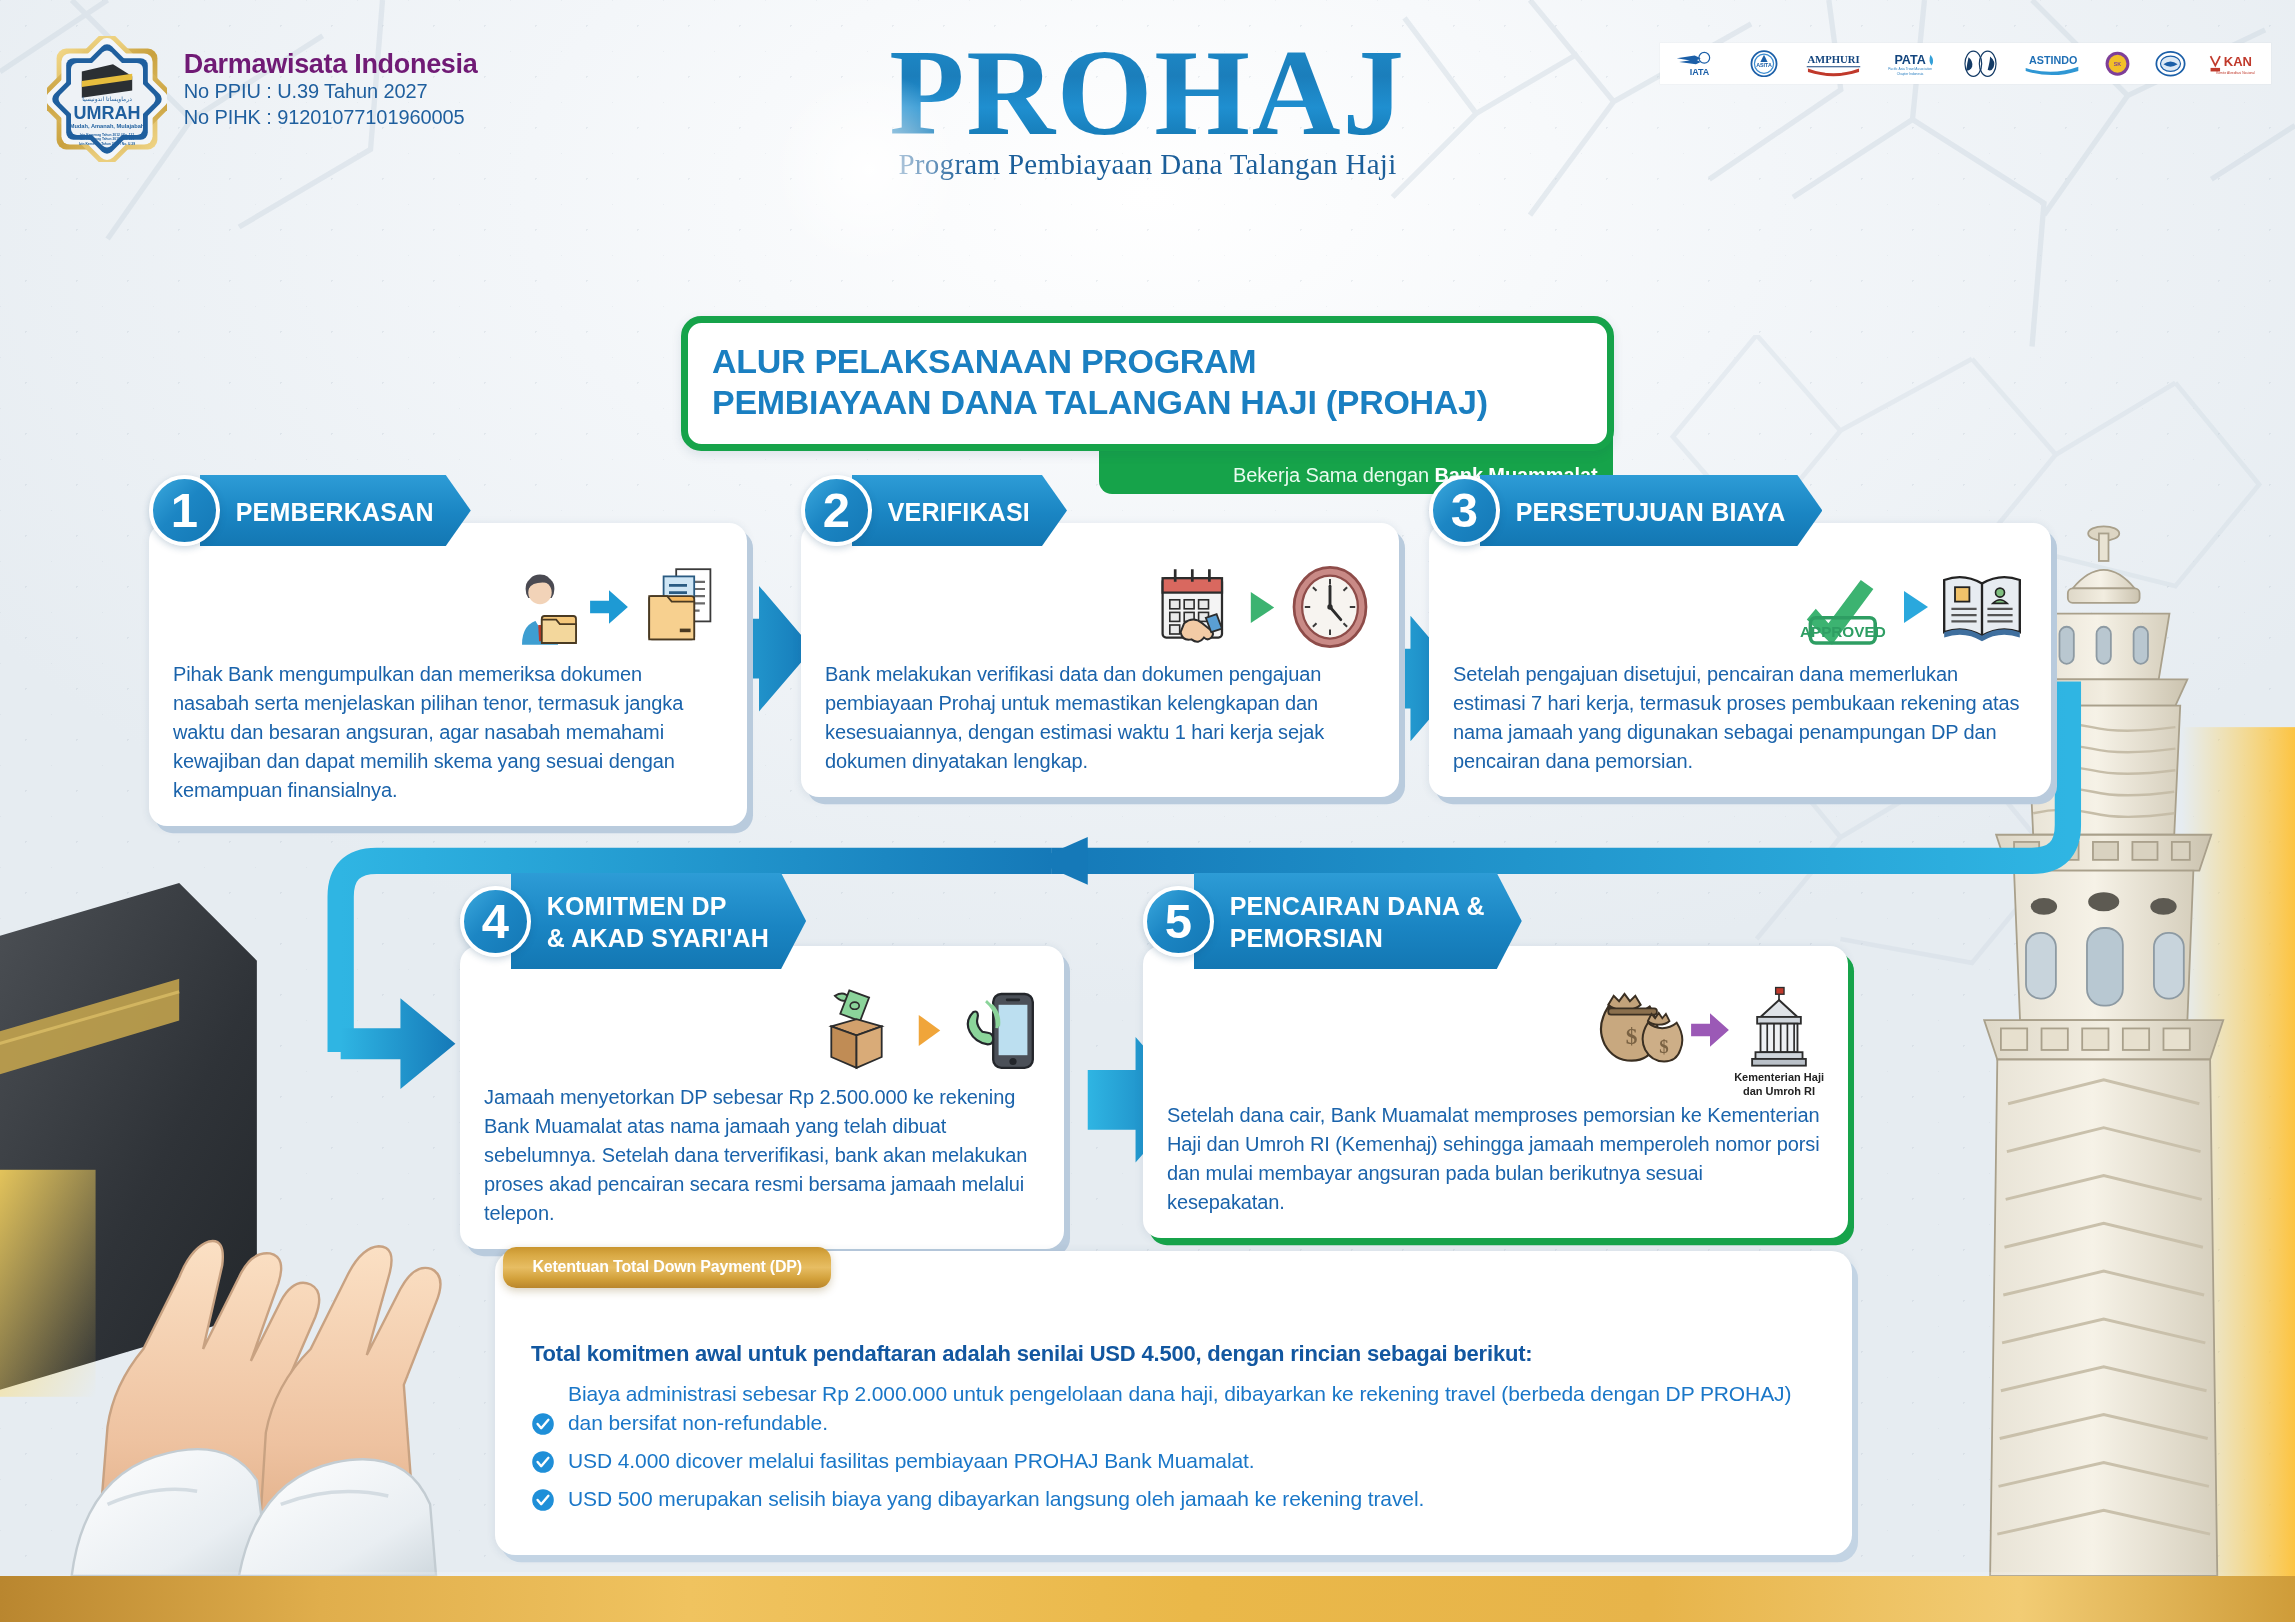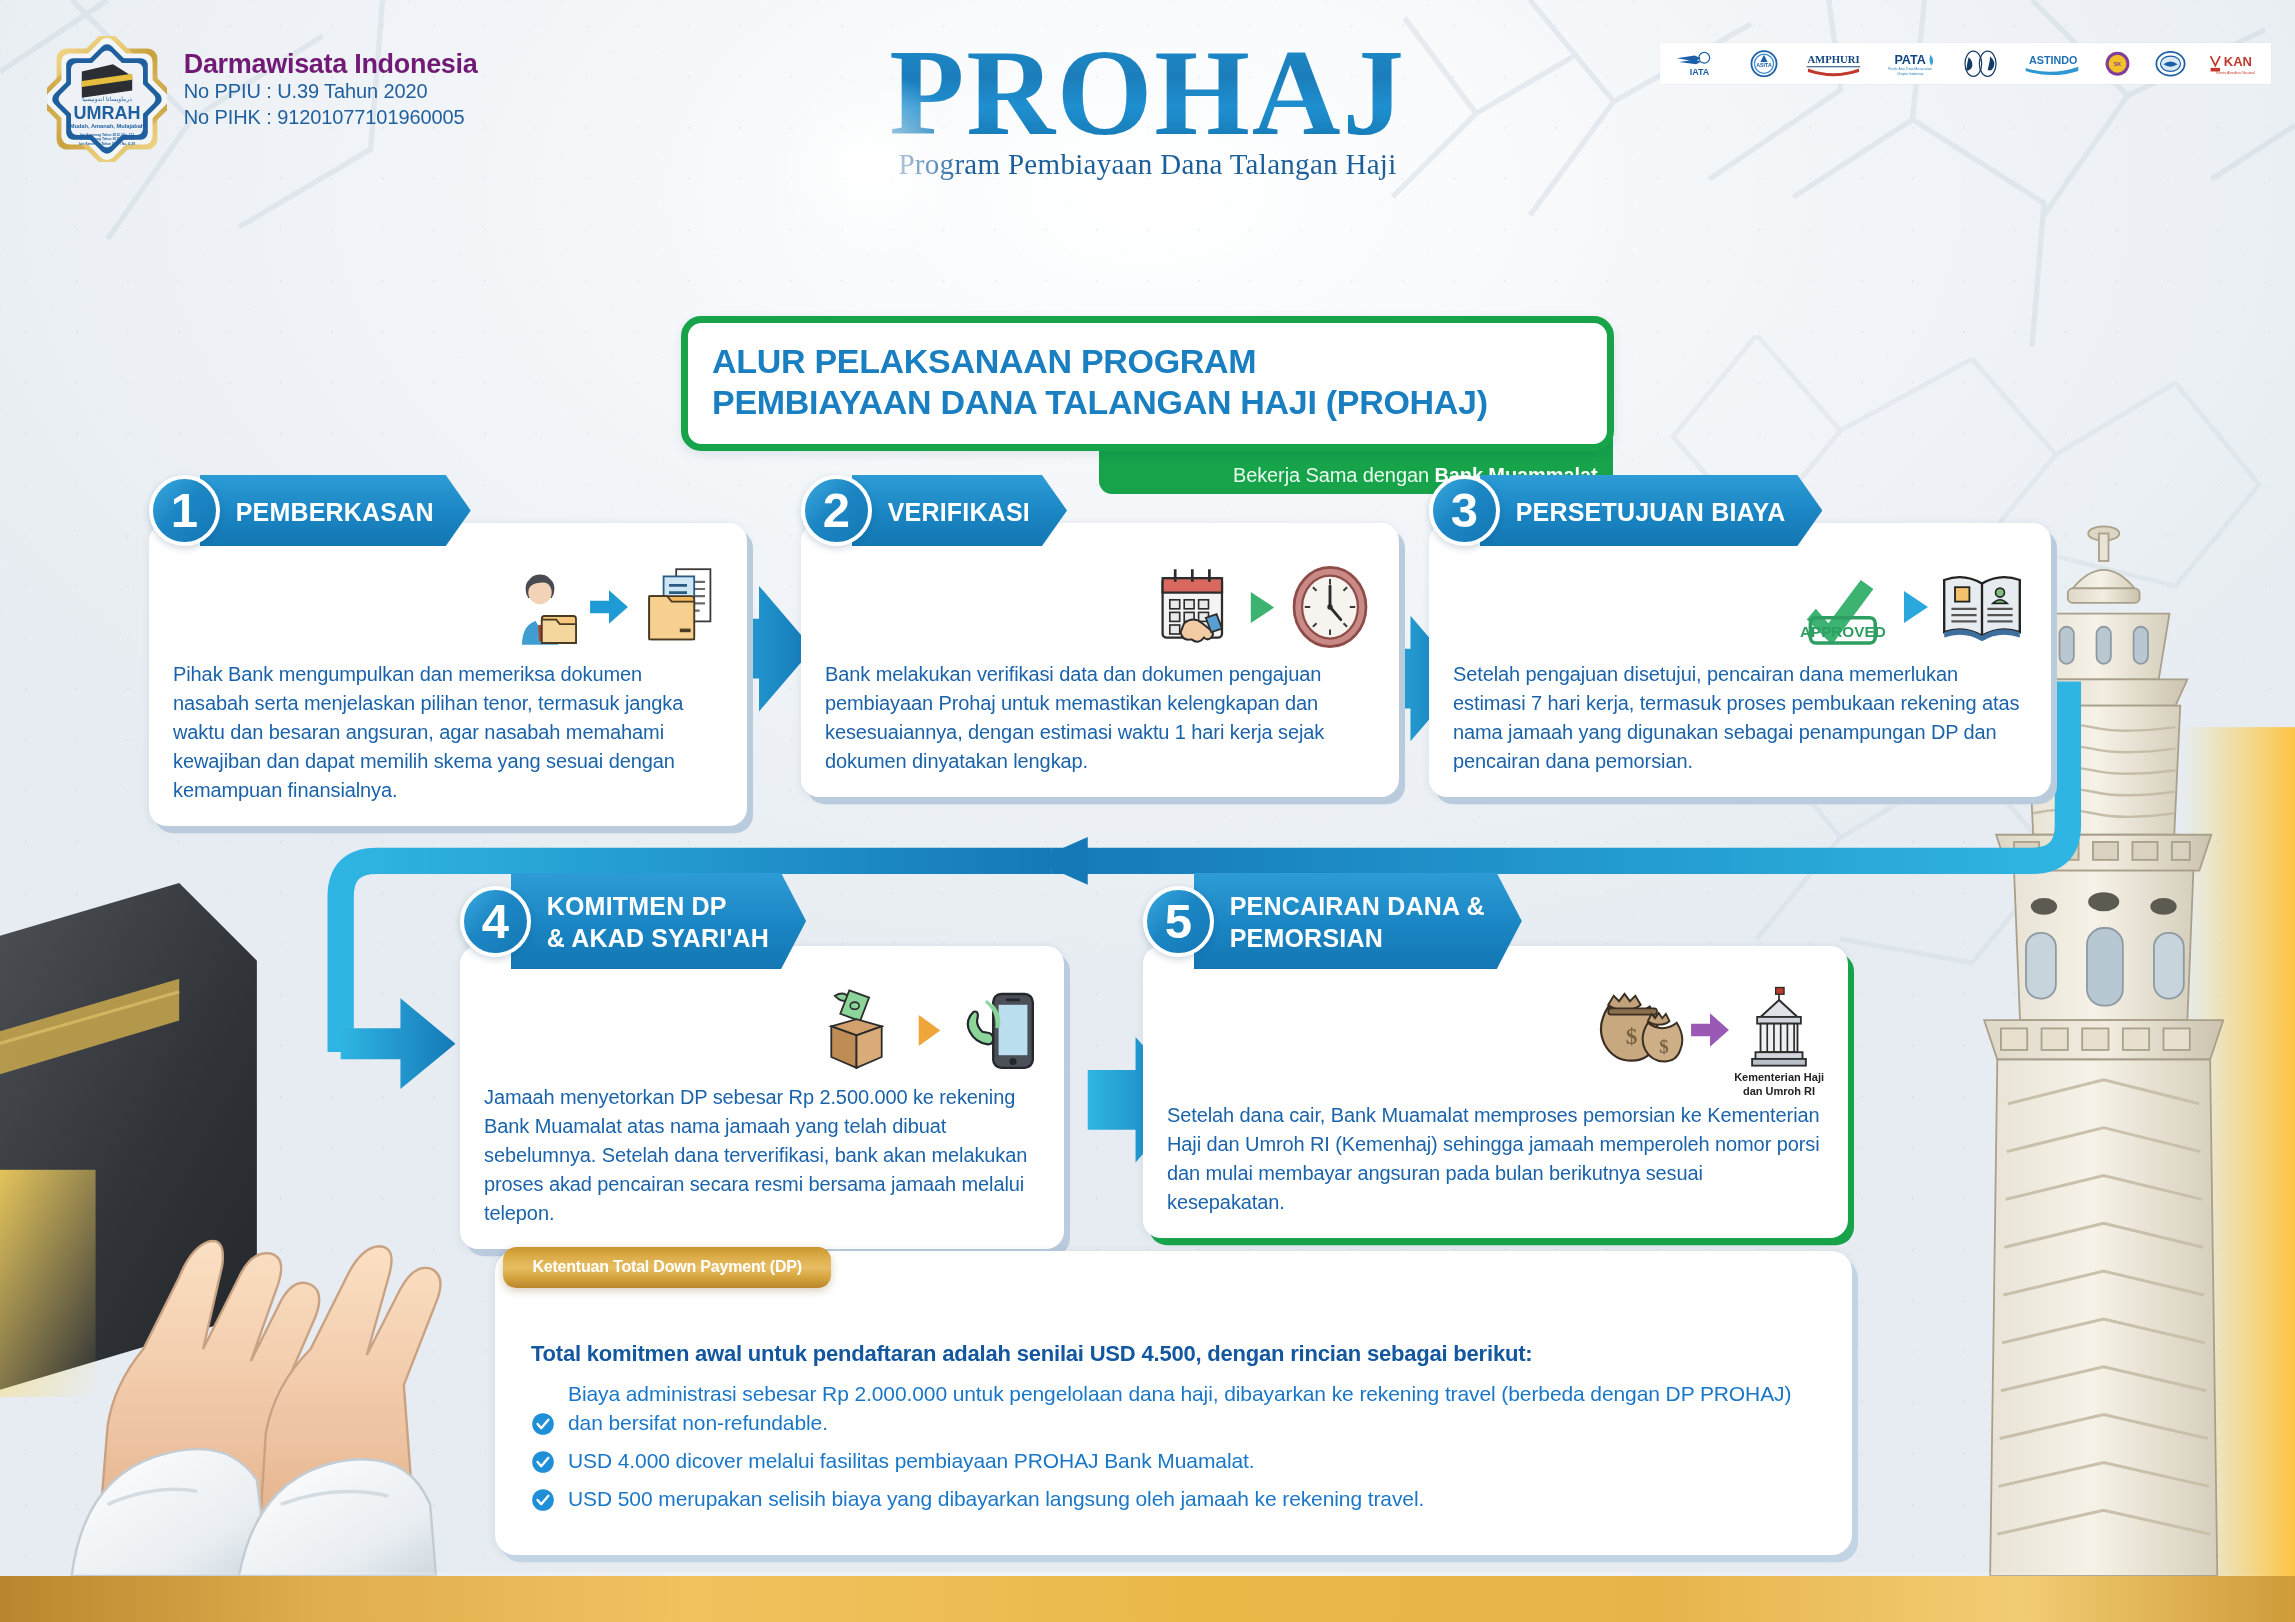--- a/index.html
+++ b/index.html
@@ -365,21 +365,21 @@
           <text y="34" text-anchor="middle" font-size="30" font-weight="bold" fill="#1f5f9e" font-family="'Liberation Sans',sans-serif">UMRAH</text>
           <text y="49" text-anchor="middle" font-size="9.5" font-weight="bold" fill="#1f5f9e" font-family="'Liberation Sans',sans-serif">Mudah, Amanah, Mulajabah</text>
           <text y="61" text-anchor="middle" font-size="5.5" font-weight="bold" fill="#1f5f9e" font-family="'Liberation Sans',sans-serif">Izin Kemenag Tahun 2012 / No. 131</text>
           <text y="69" text-anchor="middle" font-size="5.5" font-weight="bold" fill="#1f5f9e" font-family="'Liberation Sans',sans-serif">Izin Kemenag Tahun 2019 / No. 161</text>
           <text y="77" text-anchor="middle" font-size="5.5" font-weight="bold" fill="#1f5f9e" font-family="'Liberation Sans',sans-serif">Izin Kemenag Tahun 2023 / No. U.39</text>
         </g>
       </svg>
     </div>
     <div class="brand-text">
       <div class="brand-name">Darmawisata Indonesia</div>
-      <div class="brand-line">No PPIU : U.39 Tahun 2020</div>
+      <div class="brand-line">No PPIU : U.39 Tahun 2027</div>
       <div class="brand-line">No PIHK : 91201077101960005</div>
     </div>
   </div>
 
   <div class="partners">
     <div class="partner">
       <svg width="53" height="27.5" viewBox="0 0 88 46">
         <g fill="#1b5fa8">
           <circle cx="52" cy="13" r="9" fill="none" stroke="#1b5fa8" stroke-width="2"></circle>
           <path d="M6,14 l30,-5 l10,5 l-10,5 z M10,20 l28,-4 l8,4 l-8,4 z"></path>

